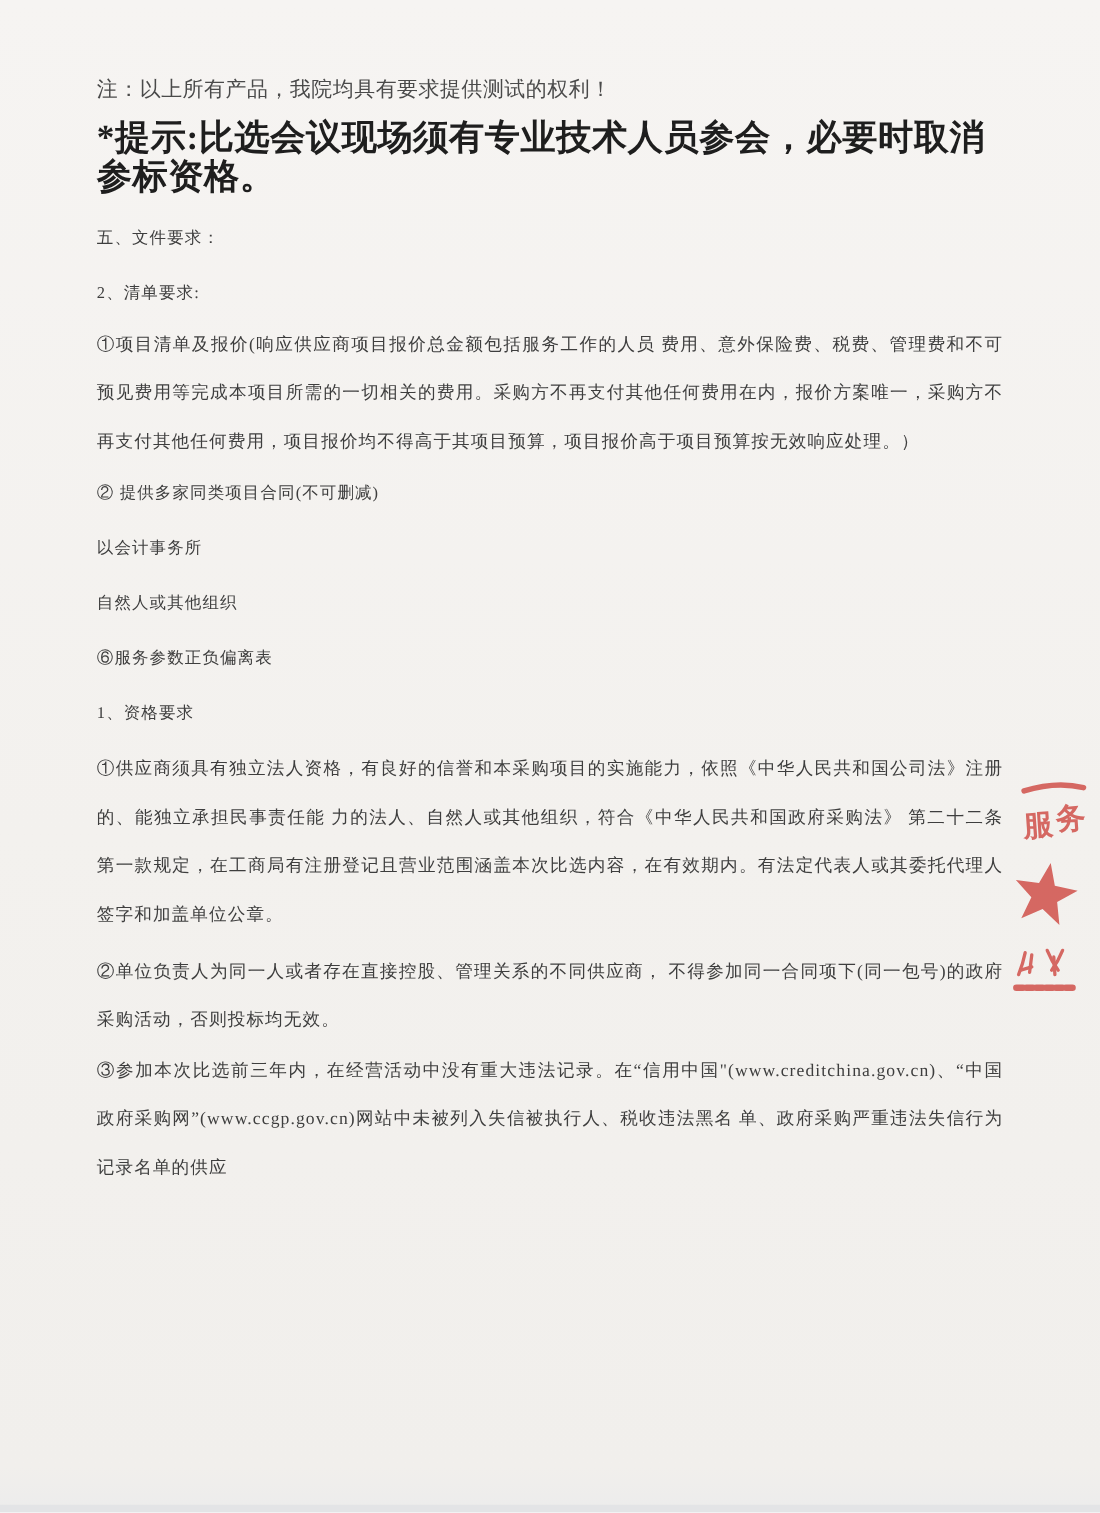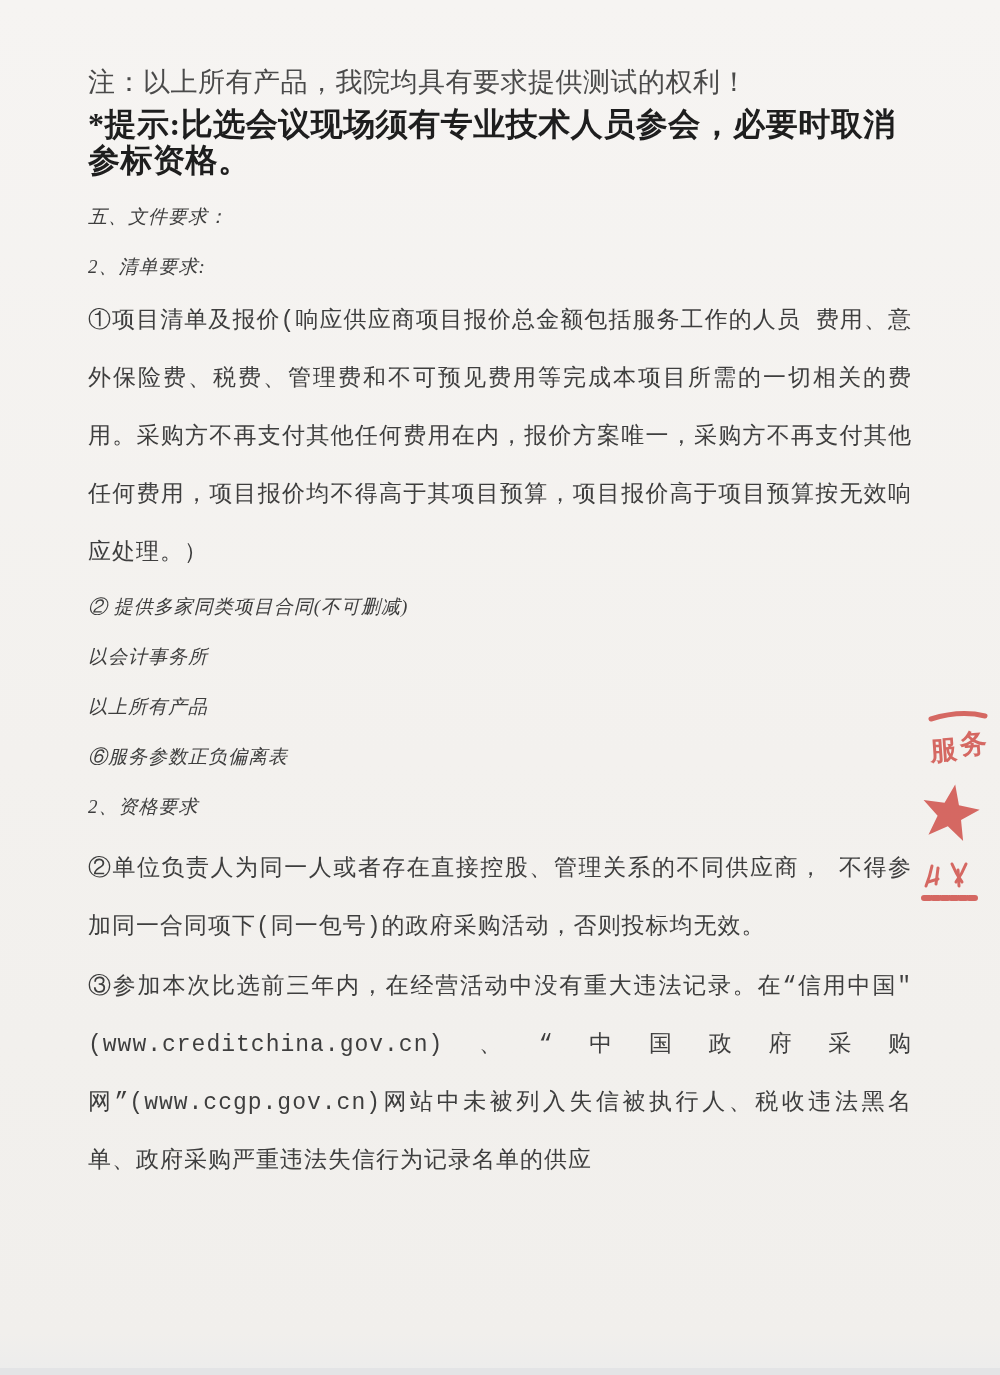--- a/index.html
+++ b/index.html
@@ -24,47 +24,45 @@
   }
   .content {
     position: absolute;
     left: 88px;
     top: 66px;
     width: 824px;
     color: #3e3e3e;
   }
   .content p { margin: 0; }
   .note {
-    font-size: 27px;
+    font-size: 19px;
     line-height: 32px;
     color: #4a4a4a;
     letter-spacing: 0.5px;
   }
   .tip {
     font-size: 32px;
     font-weight: 700;
     color: #1e1e1e;
     line-height: 36px;
     margin-top: 8px !important;
     letter-spacing: 0.5px;
   }
   .line {
-    font-size: 19px;
+    font-size: 15px;
     line-height: 50px;
     letter-spacing: 1px;
     white-space: pre-wrap;
-    font-style: italic;
   }
   .para {
-    font-size: 23px;
-    line-height: 58px;
+    font-size: 16px;
+    line-height: 44px;
     letter-spacing: 1px;
     text-align: justify;
     white-space: pre-wrap;
-    font-family: Liberation Mono, monospace;
   }
   .mt14 { margin-top: 14px !important; }
   .mt4  { margin-top: 4px  !important; }
   .mt8  { margin-top: 8px  !important; }
   .mt2  { margin-top: 2px  !important; }
   .seal {
     position: absolute;
     left: 918px;
     top: 702px;
     width: 80px;
@@ -83,23 +81,24 @@
 
 <div class="page">
   <div class="content">
     <p class="note">注：以上所有产品，我院均具有要求提供测试的权利！</p>
     <p class="tip">*提示:比选会议现场须有专业技术人员参会，必要时取消参标资格。</p>
     <p class="line mt14">五、文件要求：</p>
     <p class="line">2、清单要求:</p>
     <p class="para">①项目清单及报价(响应供应商项目报价总金额包括服务工作的人员 费用、意外保险费、税费、管理费和不可预见费用等完成本项目所需的一切相关的费用。采购方不再支付其他任何费用在内，报价方案唯一，采购方不再支付其他任何费用，项目报价均不得高于其项目预算，项目报价高于项目预算按无效响应处理。）</p>
     <p class="line">② 提供多家同类项目合同(不可删减)</p>
     <p class="line">以会计事务所</p>
-    <p class="line">以上所有产品</p>
+    <p class="line">自然人或其他组织</p>
     <p class="line">⑥服务参数正负偏离表</p>
-    <p class="line">2、资格要求</p>
+    <p class="line">1、资格要求</p>
+    <p class="para mt4">①供应商须具有独立法人资格，有良好的信誉和本采购项目的实施能力，依照《中华人民共和国公司法》注册的、能独立承担民事责任能 力的法人、自然人或其他组织，符合《中华人民共和国政府采购法》 第二十二条第一款规定，在工商局有注册登记且营业范围涵盖本次比选内容，在有效期内。有法定代表人或其委托代理人签字和加盖单位公章。</p>
     <p class="para mt8">②单位负责人为同一人或者存在直接控股、管理关系的不同供应商， 不得参加同一合同项下(同一包号)的政府采购活动，否则投标均无效。</p>
     <p class="para mt2">③参加本次比选前三年内，在经营活动中没有重大违法记录。在“信用中国"(www.creditchina.gov.cn)、“中国政府采购网”(www.ccgp.gov.cn)网站中未被列入失信被执行人、税收违法黑名 单、政府采购严重违法失信行为记录名单的供应</p>
   </div>
 
   <svg class="seal" viewBox="0 0 80 200" aria-hidden="true">
     <g stroke="#cf4a44" fill="none" stroke-linecap="round">
       <path d="M 13 17 Q 42 8 67 14" stroke-width="5"></path>
     </g>
     <g fill="#cf4a44" transform="rotate(-4 40 45)">
       <text x="12" y="56">服</text>

